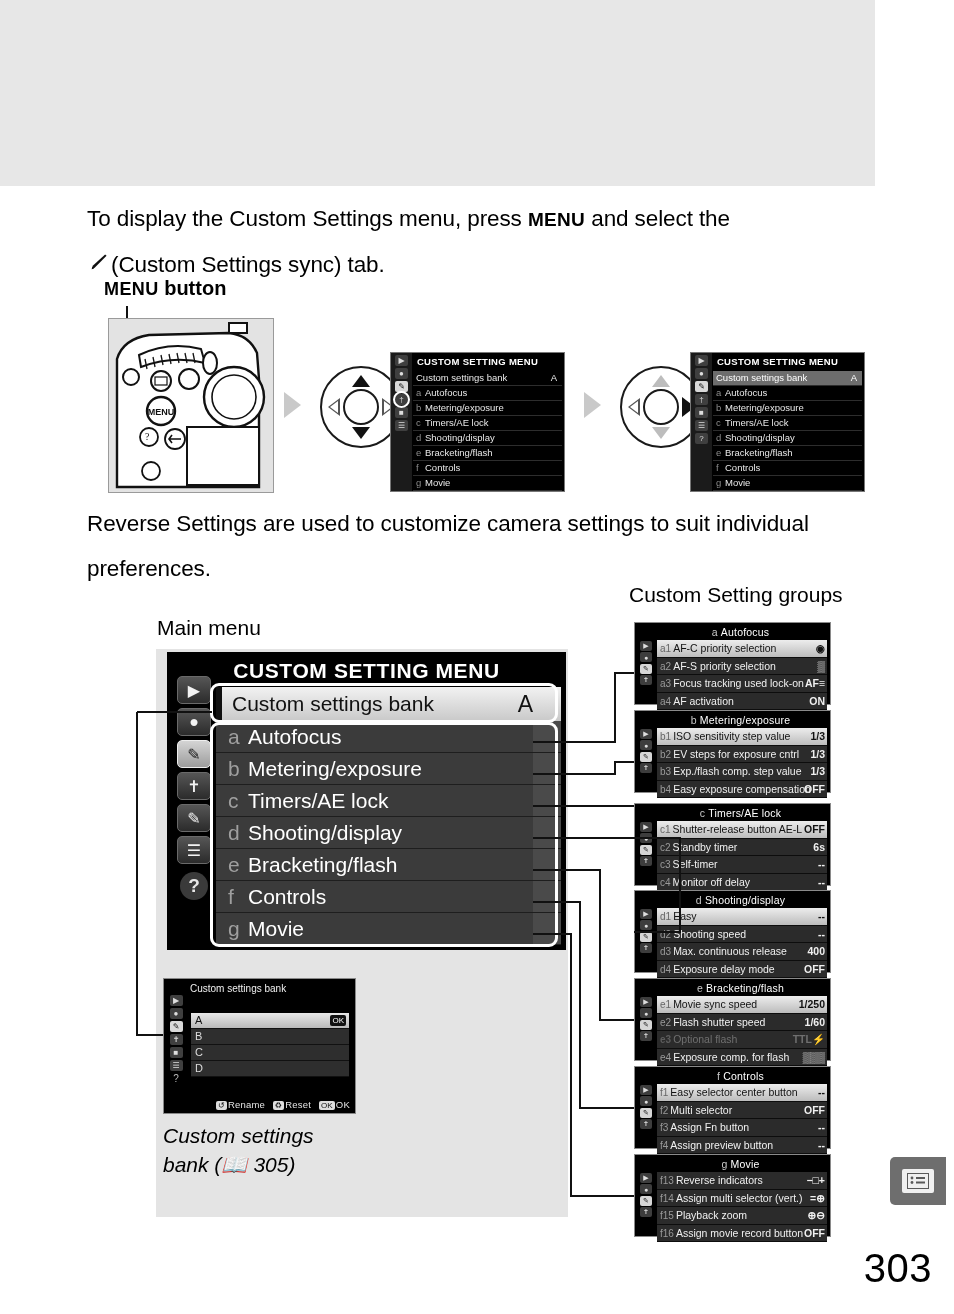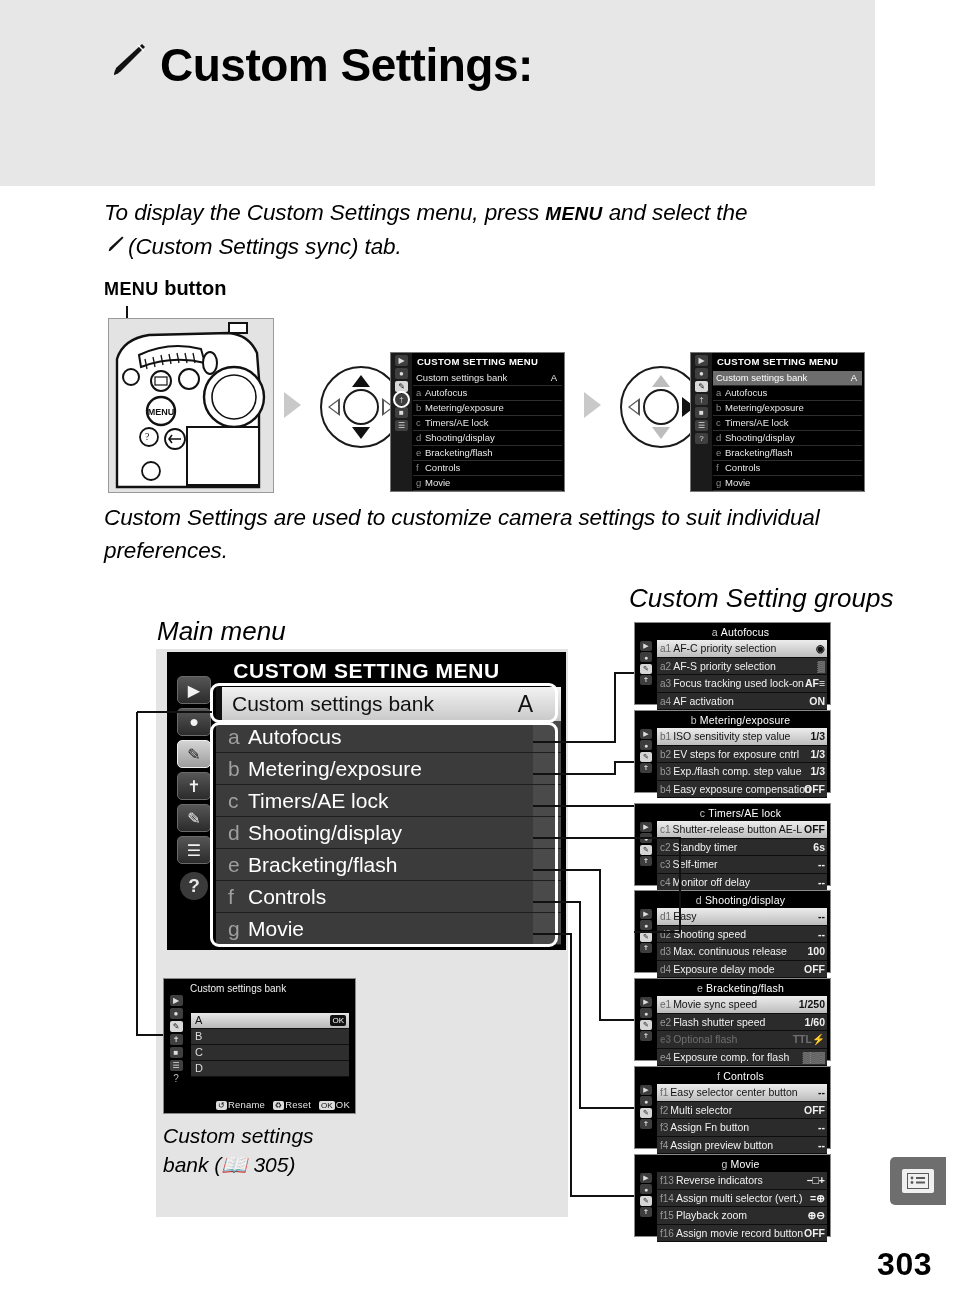--- a/index.html
+++ b/index.html
@@ -16,22 +16,22 @@
     font-size:46px;font-weight:bold;line-height:54px;letter-spacing:-0.5px;
     white-space:nowrap;
   }
   .title-line2{
     font-size:42px;font-weight:bold;font-style:italic;line-height:52px;
     letter-spacing:-0.5px;margin-top:6px;white-space:nowrap;
   }
   .pencil-big{display:inline-block;vertical-align:-2px;margin-right:12px;}
   
   .para{
-    position:absolute;left:104px;font-size:22.5px;line-height:33px;
-    width:760px;letter-spacing:-0.1px;font-style:italic;
+    position:absolute;left:87px;font-size:22.5px;line-height:45px;
+    width:760px;letter-spacing:-0.1px;
   }
   #para1{top:196px;}
   #para2{top:501px;}
   .menu-word{font-weight:bold;font-size:19px;letter-spacing:0.3px;
     font-family:"Liberation Sans", sans-serif;}
   .pencil-inline{display:inline-block;vertical-align:-1px;margin-right:3px;}
   
   #menu-button-label{
     position:absolute;left:104px;top:277px;font-size:20px;font-weight:bold;
   }
@@ -100,21 +100,21 @@
   .sb-ico.hl{background:#d9d9d9;color:#222;}
   .ring-hl{
     position:absolute;left:2px;width:17px;height:17px;border:2px solid #fff;
     border-radius:50%;box-sizing:border-box;
   }
   
   #diagram-gray{
     position:absolute;left:156px;top:649px;width:412px;height:568px;background:#e4e4e4;
   }
   
-  .ital-label{position:absolute;font-style:italic;font-size:26px;}
+  .ital-label{position:absolute;font-size:21px;}
   #label-main-menu{left:157px;top:616px;}
   #label-groups{left:629px;top:583px;}
   #label-bank{left:163px;top:1121px;font-style:italic;font-size:21px;
     line-height:29px;width:230px;position:absolute;}
   
   #main-lcd{
     position:absolute;left:167px;top:652px;width:399px;height:298px;
     background:#000;box-sizing:border-box;
   }
   #main-lcd .m-title{
@@ -218,39 +218,30 @@
   #page-badge{
     position:absolute;left:890px;top:1157px;width:56px;height:48px;
     background:#6e6e6e;border-radius:5px 0 0 5px;
     display:flex;align-items:center;justify-content:center;
   }
   #page-badge .bico{
     width:32px;height:24px;background:#f0f0f0;border-radius:2px;
     display:flex;align-items:center;justify-content:center;
   }
   #page-number{
-    position:absolute;right:22px;top:1246px;font-size:32px;font-weight:bold;
+    position:absolute;right:22px;top:1246px;font-size:40px;font-weight:normal;
     letter-spacing:0.5px;
   }
 </style>
 </head>
 <body>
 
 <div id="header-band"></div>
 
 <div id="title-wrap">
-  <div class="title-line1">
-    <span class="pencil-big">
-      <svg width="44" height="44" viewBox="0 0 44 44">
-        <path d="M38 5 L41 8 L16 33 L10 36 L12 29 Z" fill="#111"></path>
-        <path d="M10 36 L11 31 L15 34 Z" fill="#111"></path>
-        <path d="M34 6 L40 12" stroke="#fff" stroke-width="1.4"></path>
-      </svg>
-    </span><span>Custom Settings:</span>
-  </div>
 </div>
 
 <div class="para" id="para1">
   <span>To display the Custom Settings menu, press </span><span class="menu-word">MENU</span><span> and select the </span><br>
   <span class="pencil-inline">
     <svg width="21" height="21" viewBox="0 0 44 44">
       <path d="M38 5 L41 8 L16 33 L10 36 L12 29 Z" fill="#111"></path>
       <path d="M10 36 L11 31 L15 34 Z" fill="#111"></path>
     </svg>
   </span><span>(Custom Settings sync) tab.</span>
@@ -369,21 +360,21 @@
       <div class="lrow"><span class="ltr">b</span><span>Metering/exposure</span></div>
       <div class="lrow"><span class="ltr">c</span><span>Timers/AE lock</span></div>
       <div class="lrow"><span class="ltr">d</span><span>Shooting/display</span></div>
       <div class="lrow"><span class="ltr">e</span><span>Bracketing/flash</span></div>
       <div class="lrow"><span class="ltr">f</span><span>Controls</span></div>
       <div class="lrow"><span class="ltr">g</span><span>Movie</span></div>
     </div>
   </div>
 </div>
 
-<div class="para" id="para2">Custom Settings are used to customize camera settings to suit individual preferences.</div>
+<div class="para" id="para2">Reverse Settings are used to customize camera settings to suit individual preferences.</div>
 
 <div id="diagram-gray"></div>
 
 <div class="ital-label" id="label-main-menu">Main menu</div>
 <div class="ital-label" id="label-groups">Custom Setting groups</div>
 
 <div id="main-lcd">
   <div class="m-title">CUSTOM SETTING MENU</div>
   <div class="m-side">
     <div class="mside-ico">▶</div>
@@ -493,21 +484,21 @@
   <div class="g-title"><span class="ltr">d</span><span>Shooting/display</span></div>
   <div class="g-side">
     <div class="gs-ico">▶</div>
     <div class="gs-ico">●</div>
     <div class="gs-ico hl">✎</div>
     <div class="gs-ico">✝</div>
   </div>
   <div class="g-rows">
     <div class="grow sel"><span class="ltr">d1</span><span>Easy</span><span class="gval">--</span></div>
     <div class="grow"><span class="ltr">d2</span><span>Shooting speed</span><span class="gval">--</span></div>
-    <div class="grow"><span class="ltr">d3</span><span>Max. continuous release</span><span class="gval">100</span></div>
+    <div class="grow"><span class="ltr">d3</span><span>Max. continuous release</span><span class="gval">400</span></div>
     <div class="grow"><span class="ltr">d4</span><span>Exposure delay mode</span><span class="gval">OFF</span></div>
   </div>
 </div>
 
 <div class="gpanel" id="gpanel-4" style="top:978px;height:83px;">
   <div class="g-title"><span class="ltr">e</span><span>Bracketing/flash</span></div>
   <div class="g-side">
     <div class="gs-ico">▶</div>
     <div class="gs-ico">●</div>
     <div class="gs-ico hl">✎</div>

